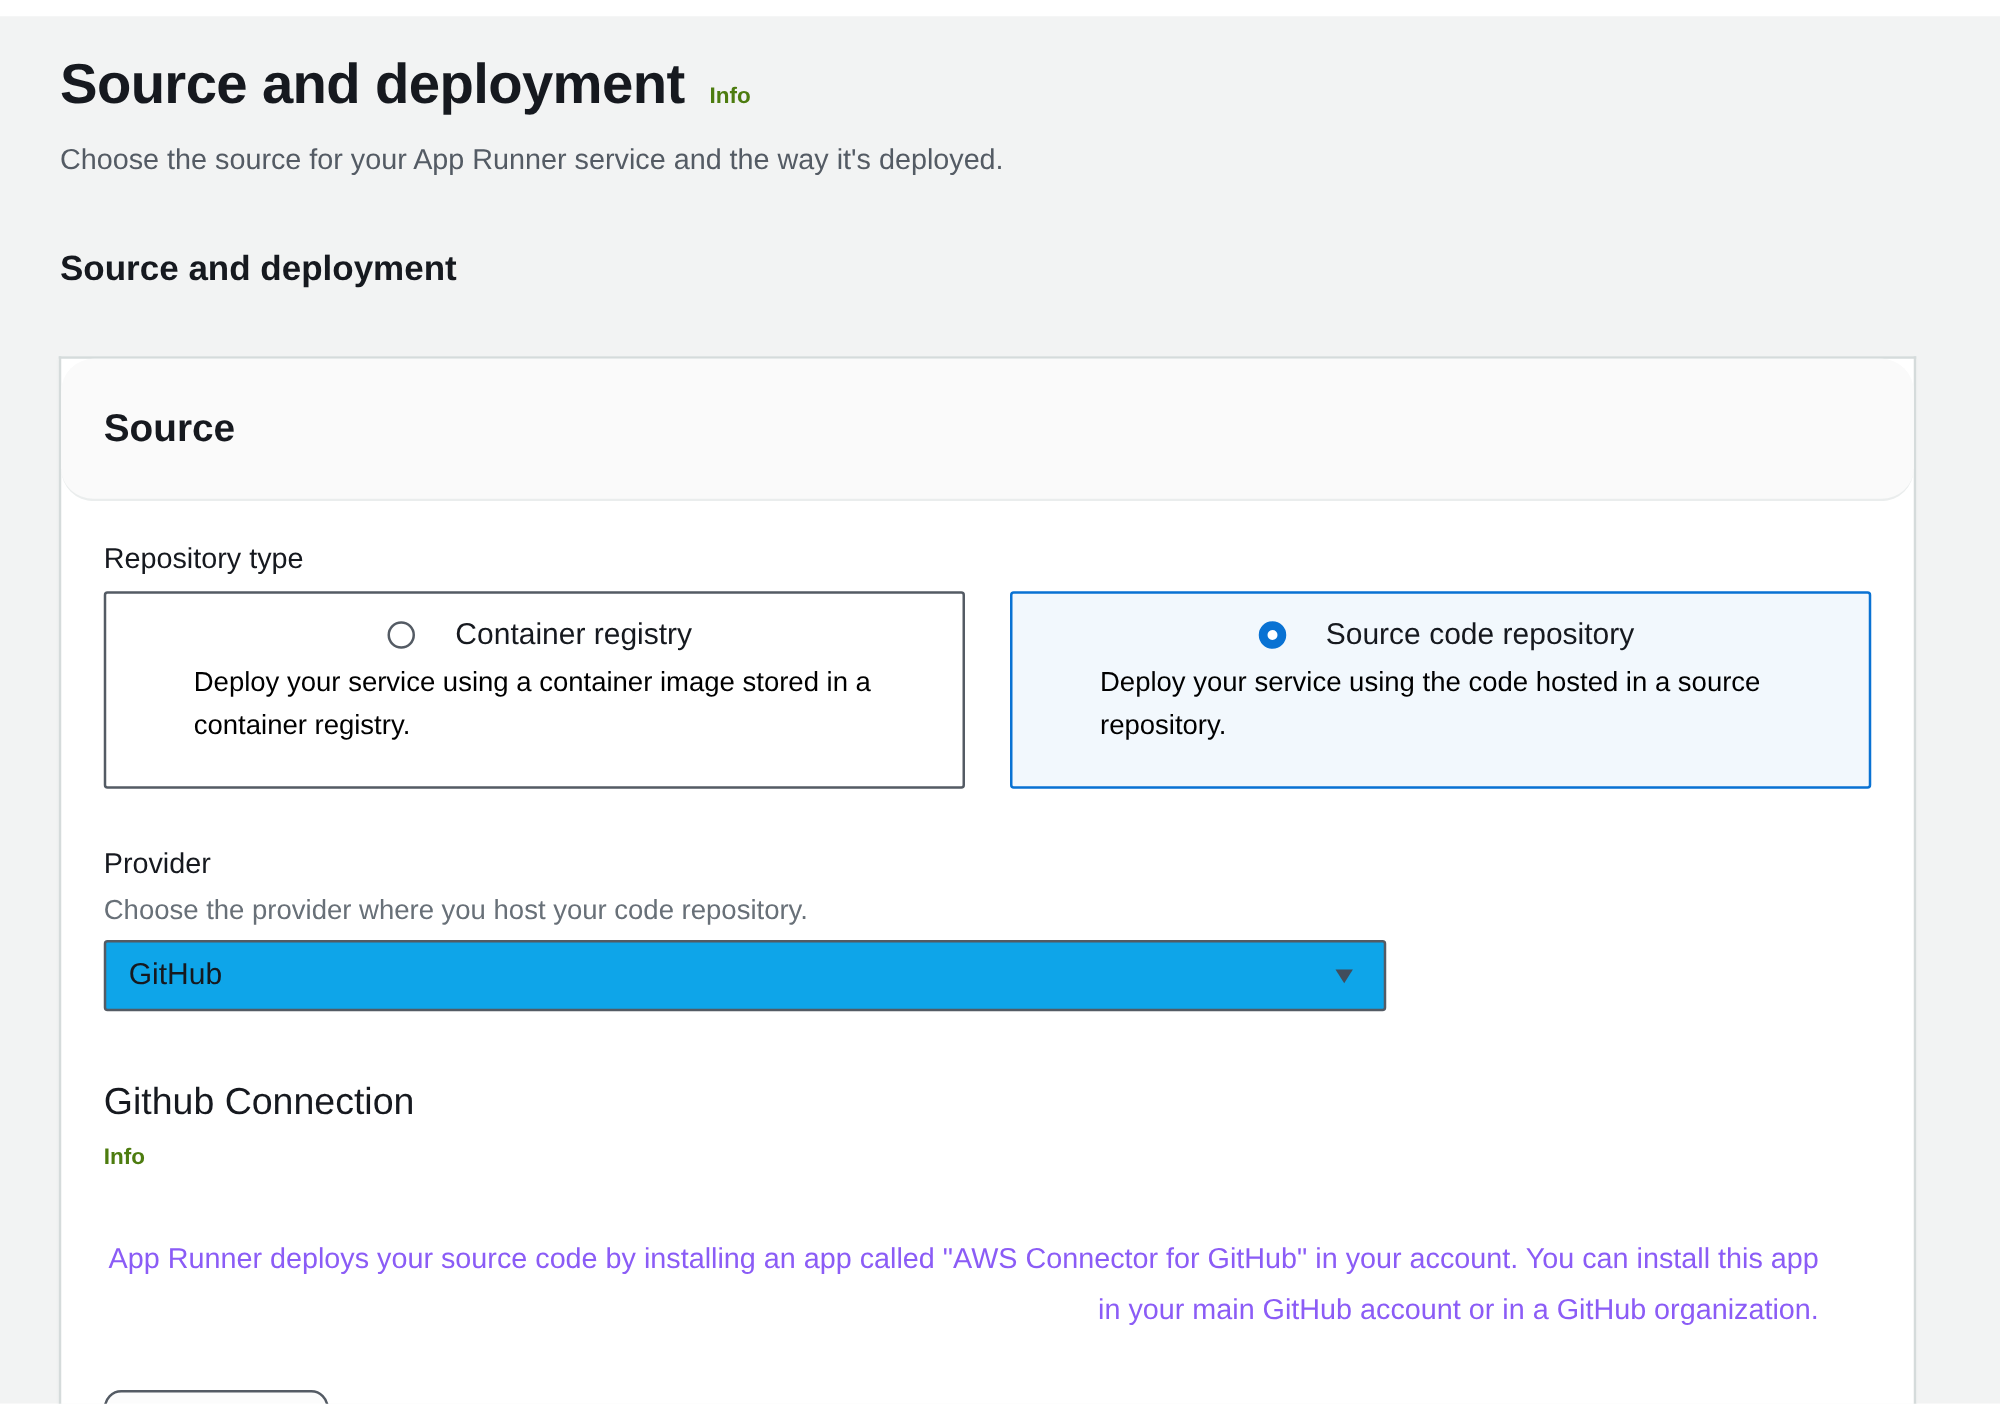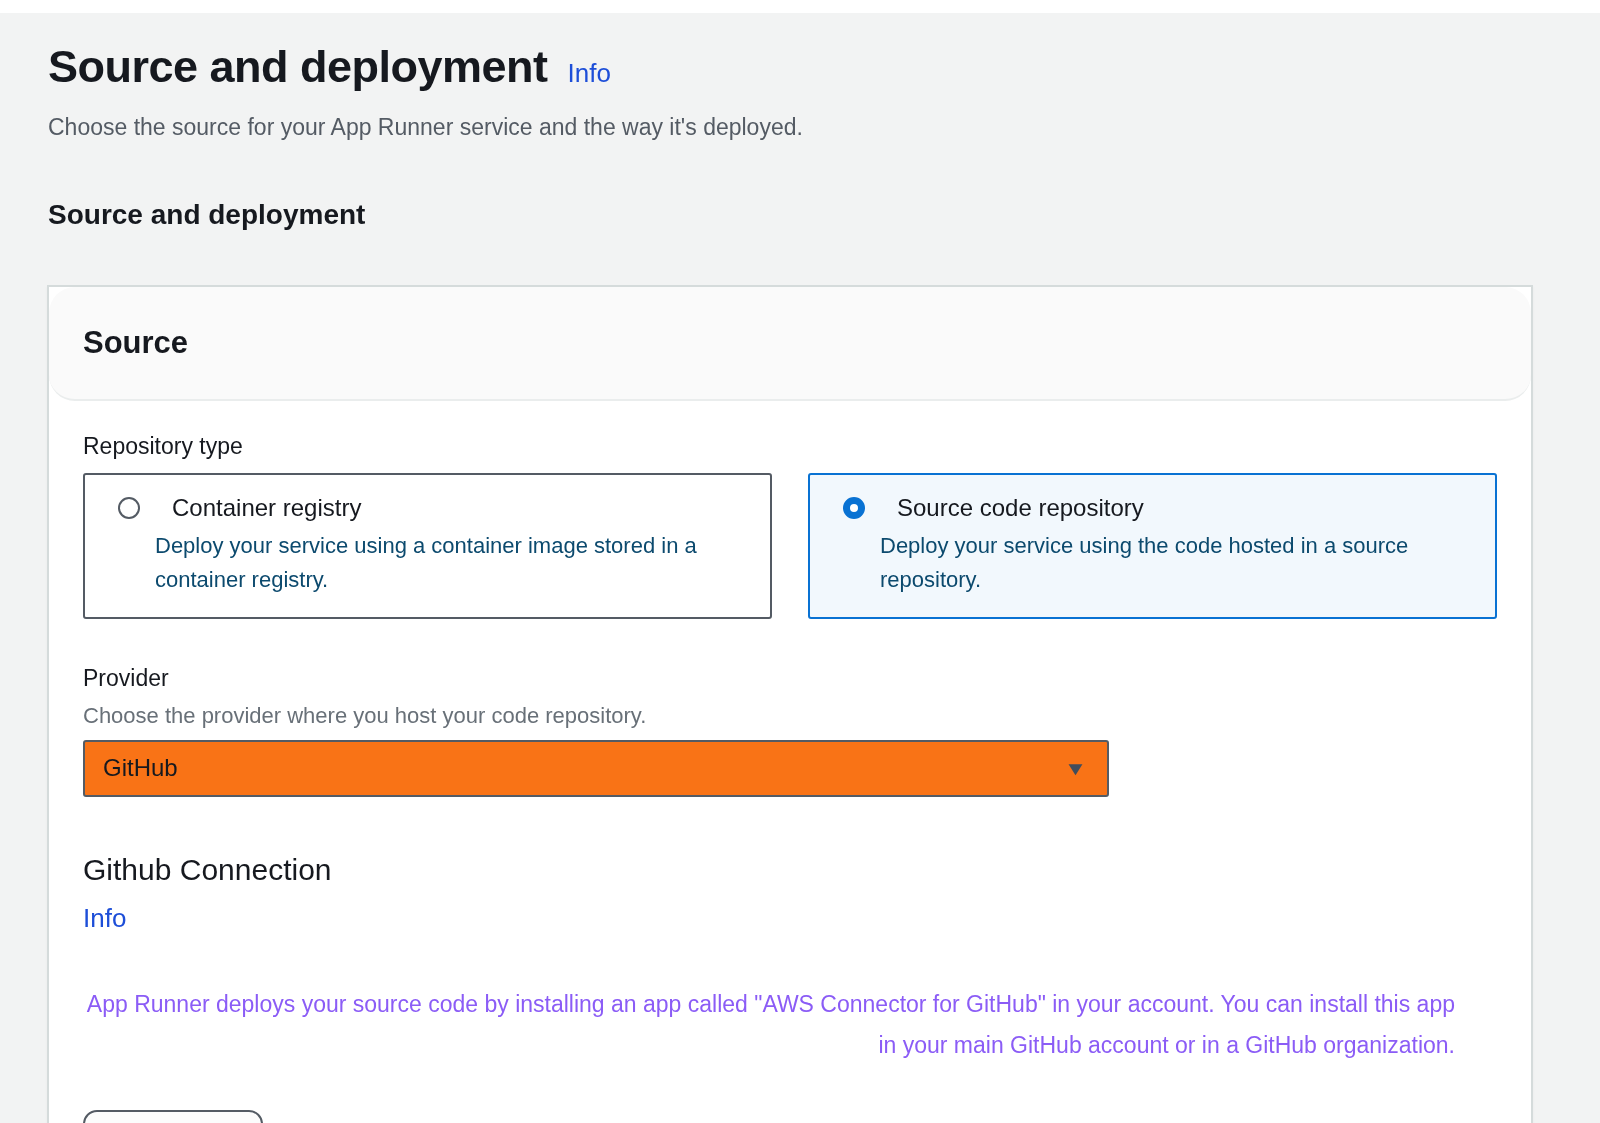--- a/index.html
+++ b/index.html
@@ -14,21 +14,21 @@
     background: #f2f3f3;
     padding: 28px 0 0 48px;
   }
   
   .title-row { display: flex; align-items: baseline; gap: 20px; }
   .page-title {
     font-size: 45px; font-weight: 600; color: #16191f;
     letter-spacing: -0.5px; line-height: 1.15;
   }
   .info-link {
-    font-size: 26px; font-weight: 400; color: #1d4ed8;
+    font-size: 18px; font-weight: 700; color: #4d7c0f;
     text-decoration: none; cursor: pointer;
   }
   .page-subtitle {
     margin-top: 20px; font-size: 23px; color: #545b64; line-height: 1.3;
   }
   .section-heading {
     margin-top: 56px; font-size: 28px; font-weight: 700; color: #16191f;
   }
   
   .card {
@@ -60,41 +60,41 @@
     border-radius: 3px;
     background: #ffffff;
     padding: 19px 24px 20px 33px;
     cursor: pointer;
     min-height: 138px;
   }
   .tile.selected {
     border-color: #0972d3;
     background: #f2f8fd;
   }
-  .tile-head { display: flex; align-items: center; gap: 32px; }
+  .tile-head { display: flex; align-items: center; gap: 32px; justify-content: center; }
   .radio {
     width: 22px; height: 22px; border-radius: 50%;
     border: 2px solid #545b64; background: #ffffff; flex: 0 0 auto;
   }
   .radio.checked {
     border: 7px solid #0972d3; background: #ffffff;
   }
   .tile-title { font-size: 24px; color: #16191f; }
   .tile-desc {
-    margin: 7px 0 0 37px;
-    font-size: 22px; color: #0c4a6e; line-height: 34px;
+    margin: 7px 0 12px 37px;
+    font-size: 22px; color: #000000; line-height: 34px;
     max-width: 560px;
   }
   
   .provider-block { margin-top: 46px; }
   .select {
     margin-top: 11px;
     width: 1026px; height: 57px;
     border: 2px solid #545b64; border-radius: 3px;
-    background: #f97316;
+    background: #0ea5e9;
     display: flex; align-items: center; justify-content: space-between;
     padding: 0 22px 0 18px;
     cursor: pointer;
   }
   .select-value { font-size: 24px; color: #16191f; }
   .caret { font-size: 19px; color: #414d5c; line-height: 1; transform: scaleX(1.25); }
   
   .gh-heading-row { margin-top: 56px; display: flex; align-items: baseline; gap: 16px; flex-direction: column; }
   .gh-heading { font-size: 30px; font-weight: 400; color: #16191f; }
   .gh-paragraph {

